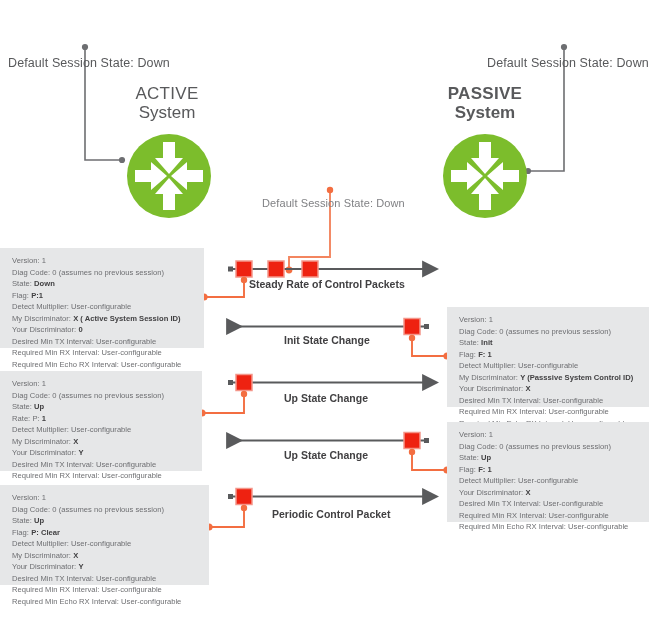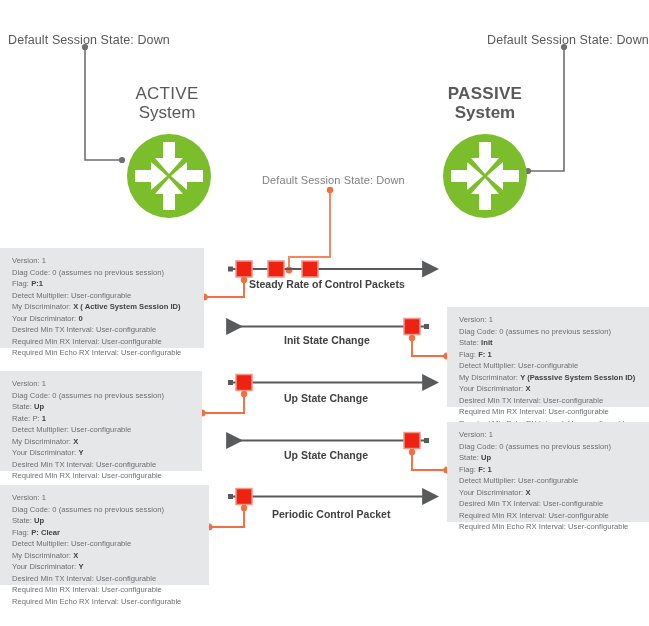--- a/index.html
+++ b/index.html
@@ -28,20 +28,21 @@
     overflow: visible;
   }
 
   
   .hdr-label {
     position: absolute;
     font-size: 12.5px;
     color: #58595b;
     white-space: nowrap;
     letter-spacing: 0.1px;
+    margin-top: 23px;
   }
   #hdr-left  { left: 8px;  top: 33px; }
   #hdr-right { left: 487px; top: 33px; }
   #hdr-mid {
     left: 262px; top: 174px;
     font-size: 11px;
     color: #808184;
   }
 
   
@@ -241,36 +242,37 @@
 
   <div class="flow-label" id="lab-steady">Steady Rate of Control Packets</div>
   <div class="flow-label" id="lab-init">Init State Change</div>
   <div class="flow-label" id="lab-up1">Up State Change</div>
   <div class="flow-label" id="lab-up2">Up State Change</div>
   <div class="flow-label" id="lab-periodic">Periodic Control Packet</div>
 
   <div class="pkt-box" id="box-1">
     <div class="row"><span>Version:</span> <span>1</span></div>
     <div class="row"><span>Diag Code:</span> <span>0   (assumes no previous session)</span></div>
+    <div class="row"><span>State:</span> <b>Down</b></div>
     <div class="row"><span>Flag:</span> <b>P:1</b></div>
     <div class="row">Detect Multiplier: User-configurable</div>
     <div class="row"><span>My Discriminator:</span> <b>X ( Active System Session ID)</b></div>
     <div class="row"><span>Your Discriminator:</span> <b>0</b></div>
     <div class="row">Desired Min TX Interval: User-configurable</div>
     <div class="row">Required Min RX Interval: User-configurable</div>
     <div class="row">Required Min Echo RX Interval: User-configurable</div>
   </div>
 
   <div class="pkt-box" id="box-2">
     <div class="row"><span>Version:</span> <span>1</span></div>
     <div class="row"><span>Diag Code:</span> <span>0   (assumes no previous session)</span></div>
     <div class="row"><span>State:</span> <b>Init</b></div>
     <div class="row"><span>Flag:</span> <b>F: 1</b></div>
     <div class="row">Detect Multiplier: User-configurable</div>
-    <div class="row"><span>My Discriminator:</span> <b>Y (Passsive System Session ID)</b></div>
+    <div class="row"><span>My Discriminator:</span> <b>Y (Passsive System Control ID)</b></div>
     <div class="row"><span>Your Discriminator:</span> <b>X</b></div>
     <div class="row">Desired Min TX Interval: User-configurable</div>
     <div class="row">Required Min RX Interval: User-configurable</div>
     <div class="row">Required Min Echo RX Interval: User-configurable</div>
   </div>
 
   <div class="pkt-box" id="box-3">
     <div class="row"><span>Version:</span> <span>1</span></div>
     <div class="row"><span>Diag Code:</span> <span>0   (assumes no previous session)</span></div>
     <div class="row"><span>State:</span> <b>Up</b></div>

